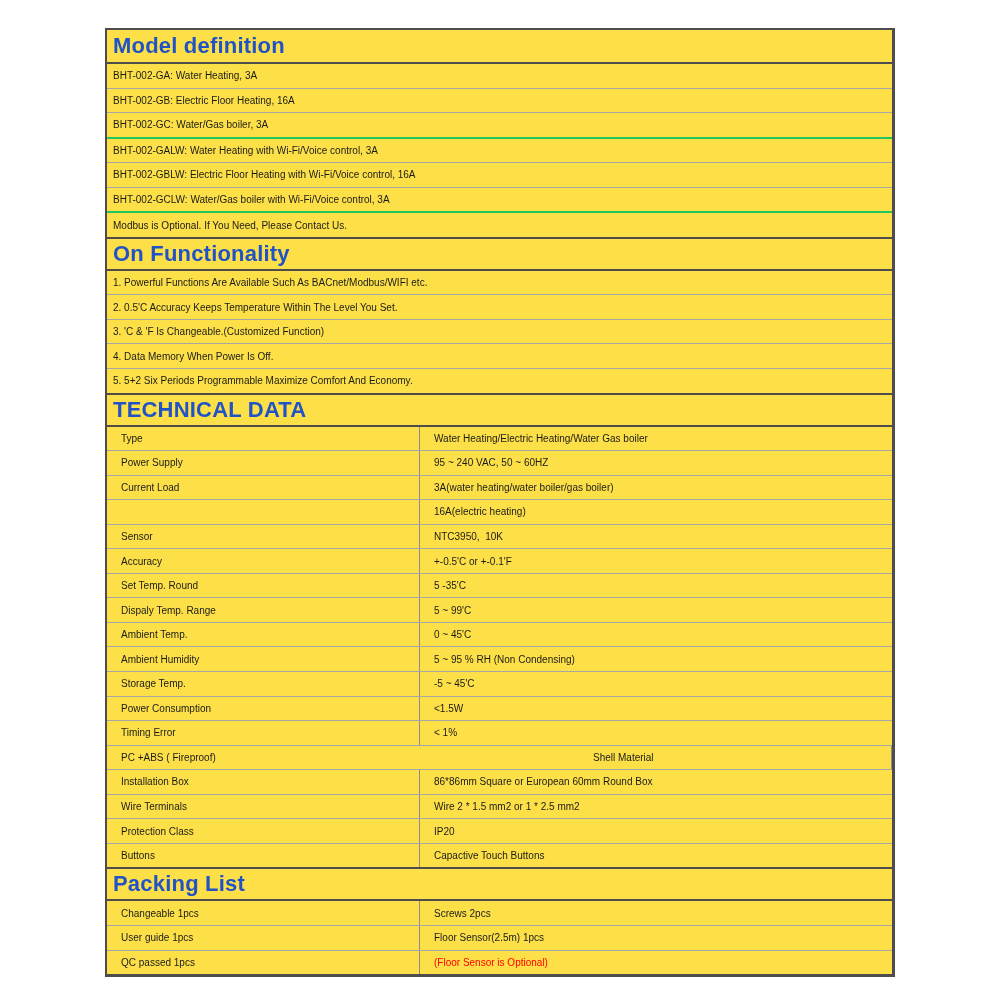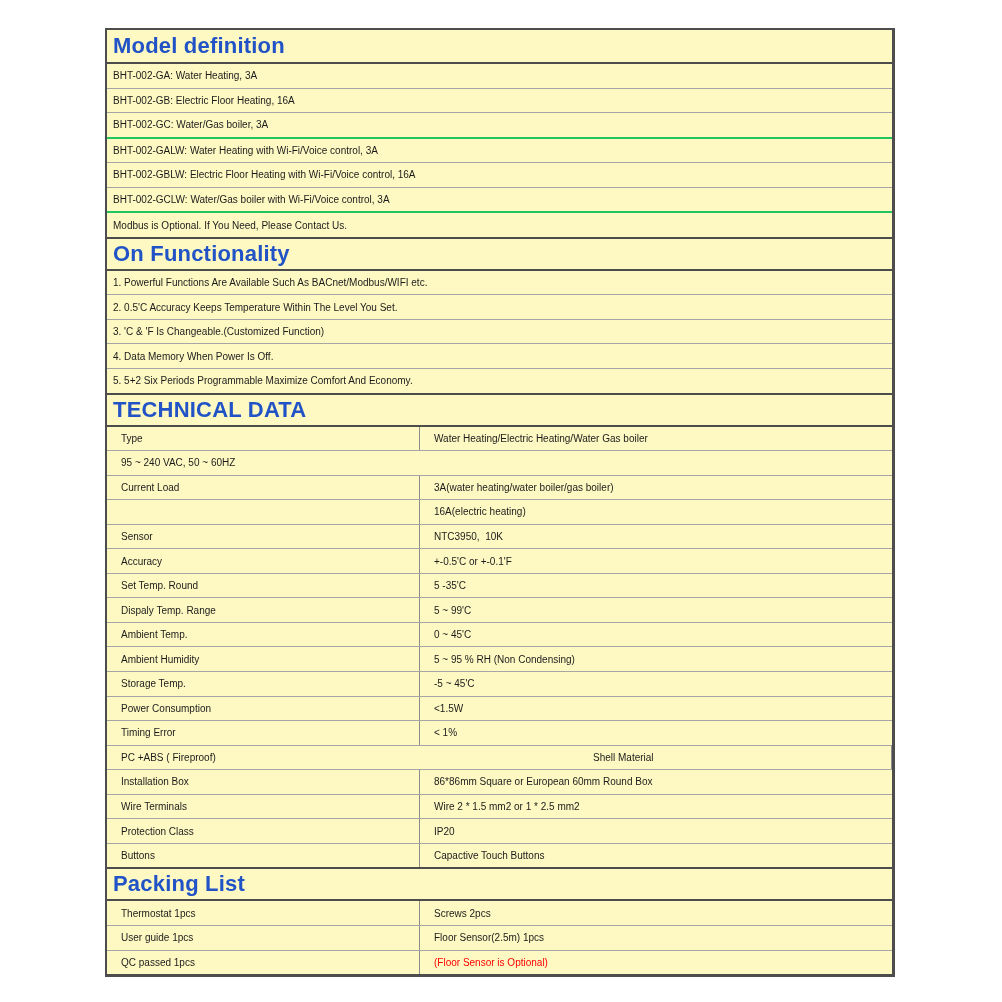--- a/index.html
+++ b/index.html
@@ -7,21 +7,21 @@
   body {
     width:1002px; height:1002px; position:relative;
     font-family:"Liberation Sans", sans-serif;
     color:#1b1b1b;
   }
   .sheet {
     position:absolute; left:105px; top:28px;
     width:790px; height:949px;
     border:2px solid #4d4d4d;
     border-right-width:3px; border-bottom-width:3px;
-    background:#fef9c3;
+    background:#fde047;
     display:flex; flex-direction:column;
   }
   section { display:contents; }
   .hdr {
     flex:0 0 34px;
     display:flex; align-items:center;
     padding-left:6px;
     border-top:2px solid #4d4d4d;
     border-bottom:2px solid #4d4d4d;
     font-size:22px; font-weight:700;
@@ -103,20 +103,23 @@
     </div>
     <div class="r2">
       <div class="cell label">
           <span class="t">Type</span>
         </div>
       <div class="cell value">
           <span class="t">Water Heating/Electric Heating/Water Gas boiler</span>
         </div>
     </div>
     <div class="r2">
+      <div class="cell label">
+          <span class="t">Power Supply</span>
+        </div>
       <div class="cell value">
           <span class="t">95 ~ 240 VAC, 50 ~ 60HZ</span>
         </div>
     </div>
     <div class="r2">
       <div class="cell label">
           <span class="t">Current Load</span>
         </div>
       <div class="cell value">
           <span class="t">3A(water heating/water boiler/gas boiler)</span>
@@ -243,21 +246,21 @@
         </div>
     </div>
   </section>
 
   <section>
     <div class="hdr">
       <span class="t" style="color: rgb(33, 83, 198);">Packing List</span>
     </div>
     <div class="r2">
       <div class="cell label">
-          <span class="t">Thermostat 1pcs</span>
+          <span class="t">Changeable 1pcs</span>
         </div>
       <div class="cell value">
           <span class="t">Screws 2pcs</span>
         </div>
     </div>
     <div class="r2">
       <div class="cell label">
           <span class="t">User guide 1pcs</span>
         </div>
       <div class="cell value">

